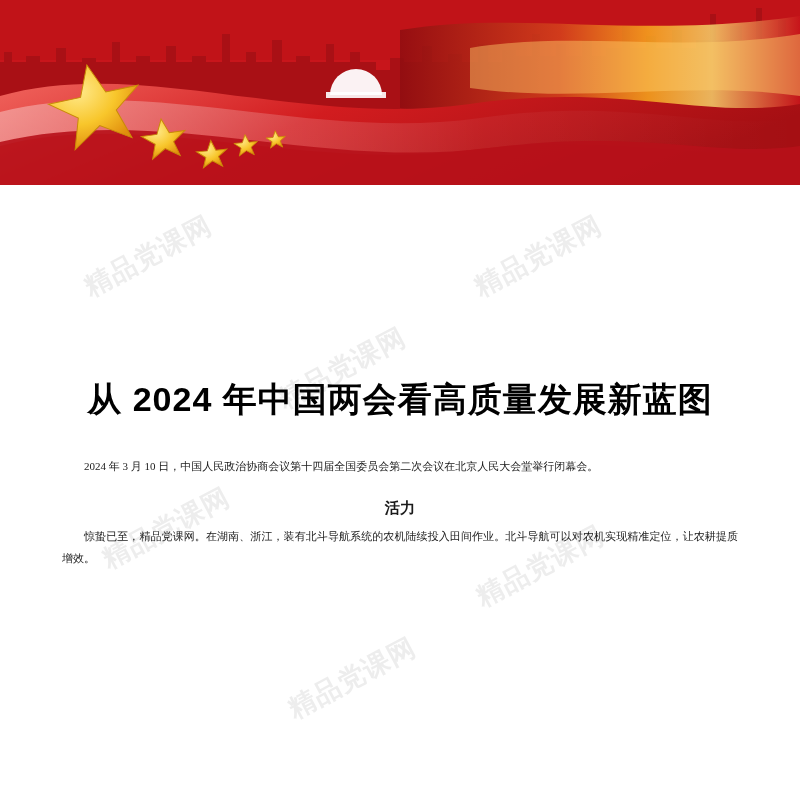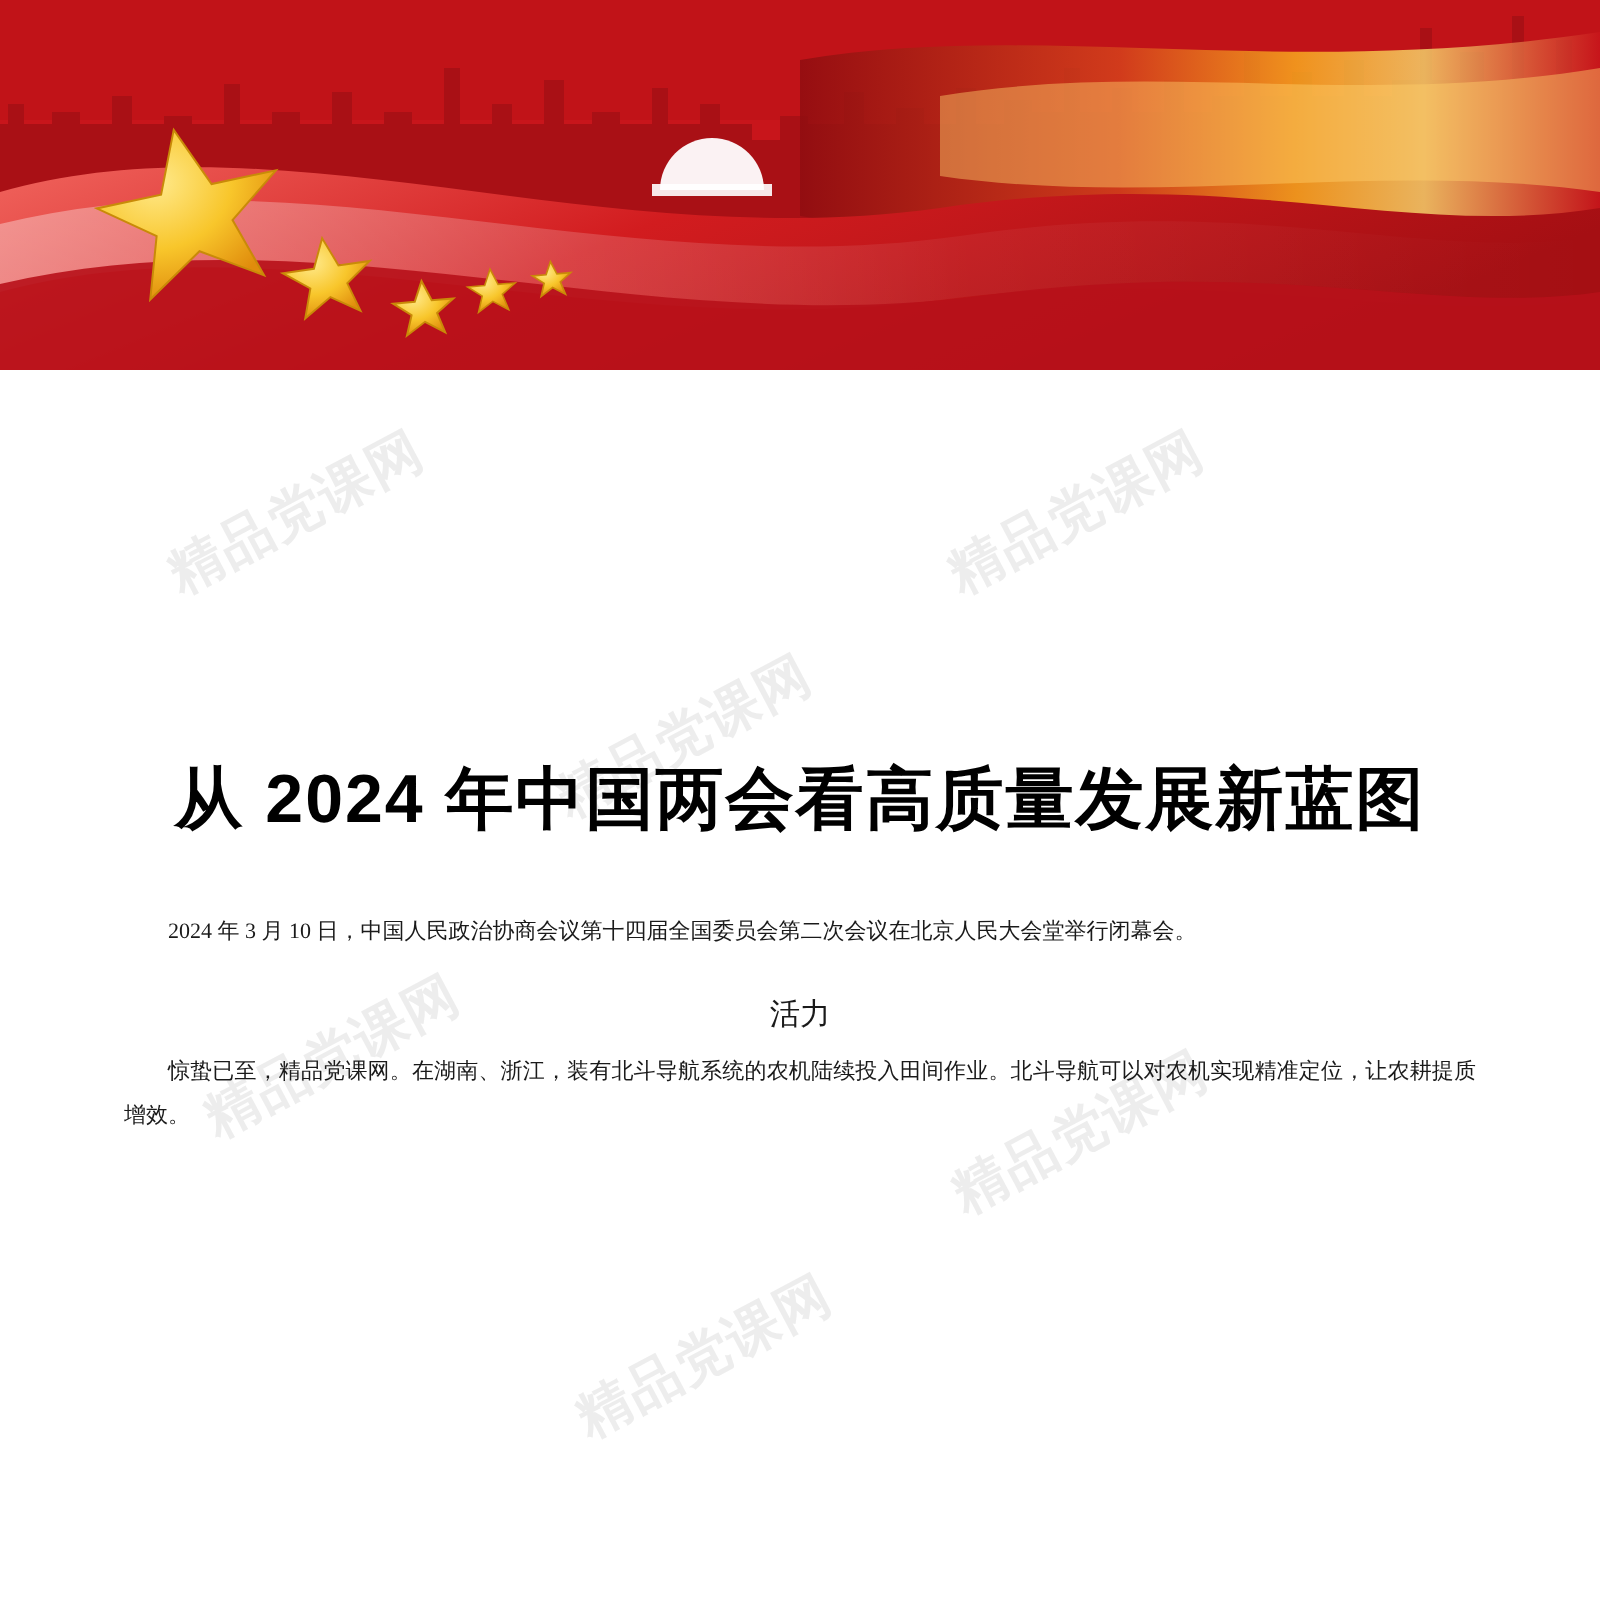--- a/index.html
+++ b/index.html
@@ -66,21 +66,21 @@
     text-indent: 2em;
     margin: 0;
     text-align: justify;
   }
   .para.first {
     margin-top: 32px;
   }
   .section-head {
     text-align: center;
     font-size: 15.2px;
-    font-weight: normal;
+    font-weight: bold;
     color: #1a1a1a;
     margin: 14px 0 2px 0;
     line-height: 2.05;
   }
 </style>
 </head>
 <body>
 
 <div class="banner">
   <svg width="800" height="185" viewBox="0 0 800 185">

